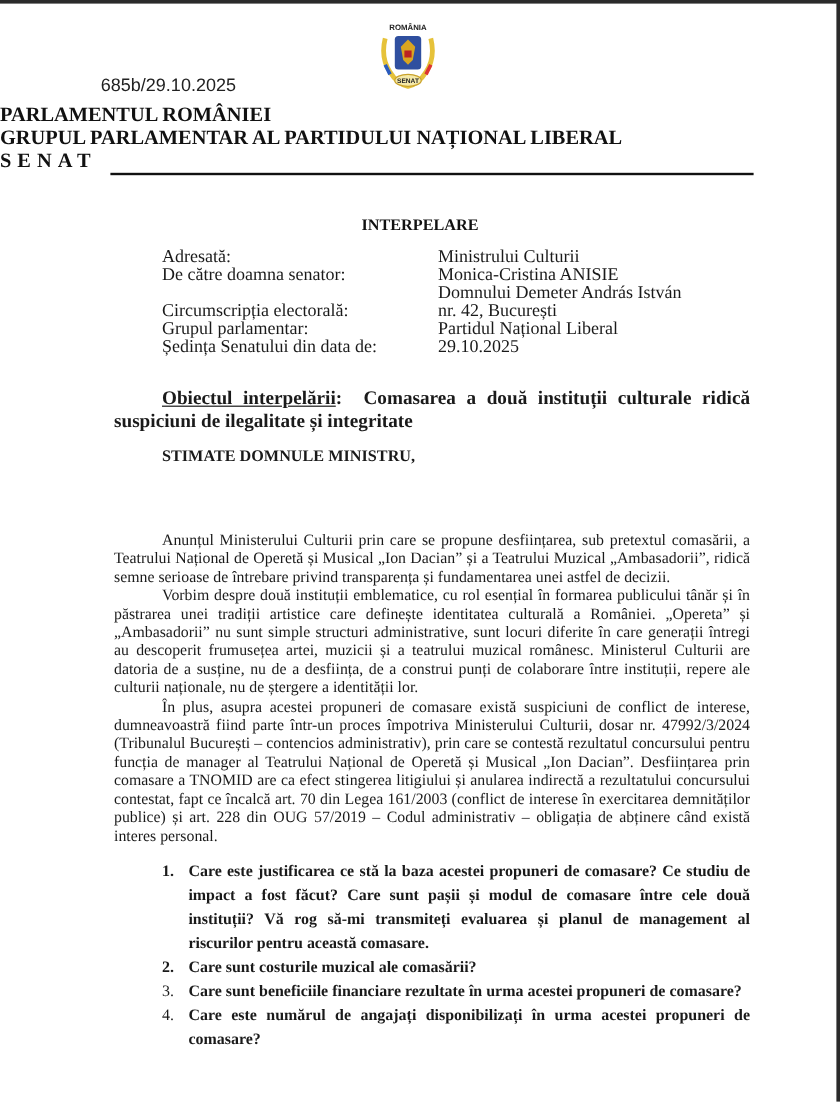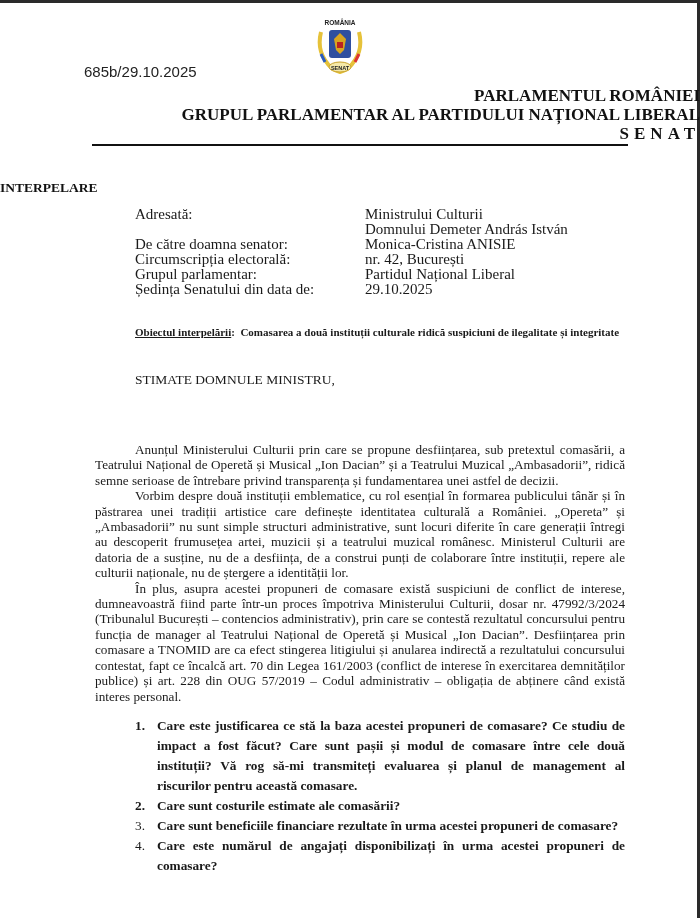--- a/index.html
+++ b/index.html
@@ -4,31 +4,31 @@
 <style>
   html, body { margin: 0; padding: 0; }
   body {
     width: 700px; height: 918px; background: #ffffff; position: relative; overflow: hidden;
     font-family: "Liberation Serif", "DejaVu Serif", serif; color: #1a1a1a;
   }
   .frame-top { position: absolute; left: 0; top: 0; width: 700px; height: 3px; background: #2a2a2a; }
   .frame-right { position: absolute; right: 0; top: 0; width: 3px; height: 918px; background: #2a2a2a; }
   .ref { position: absolute; left: 84px; top: 27px; font-family: "Liberation Sans", "DejaVu Sans", sans-serif; font-size: 15px; color: #222; margin-top: 36px; }
   .emblem { position: absolute; left: 315px; top: 14px; width: 50px; height: 64px; }
-  .header { position: absolute; left: 0; width: 700px; top: 86px; text-align: right; font-weight: bold; font-size: 17px; line-height: 19px; color: #111; }
+  .header { position: absolute; left: 0; width: 700px; top: 86px; text-align: left; font-weight: bold; font-size: 17px; line-height: 19px; color: #111; }
   .header .senat { letter-spacing: 5px; }
   .rule { position: absolute; left: 92px; top: 191px; width: 536px; height: 2px; background: #111; }
-  .title { position: absolute; left: 0; width: 700px; top: 180px; text-align: left; font-weight: bold; font-size: 13.5px; color: #111; }
+  .title { position: absolute; left: 0; width: 700px; top: 180px; text-align: center; font-weight: bold; font-size: 13.5px; color: #111; }
   .meta { position: absolute; left: 135px; top: 207px; font-size: 15px; line-height: 15px; }
   .meta-row { display: flex; }
   .meta-label { width: 230px; }
   .meta-value { font-weight: normal; }
-  .obj { position: absolute; left: 95px; right: 75px; top: 323px; font-size: 11px; line-height: 19px; font-weight: bold; text-align: justify; text-indent: 40px; }
+  .obj { position: absolute; left: 95px; right: 75px; top: 323px; font-size: 16px; line-height: 19px; font-weight: bold; text-align: justify; text-indent: 40px; }
   .obj u { text-decoration: underline; }
-  .greeting { position: absolute; left: 135px; top: 372px; font-size: 13.5px; font-weight: normal; }
+  .greeting { position: absolute; left: 135px; top: 372px; font-size: 13.5px; font-weight: bold; }
   .body { position: absolute; left: 95px; right: 75px; top: 404px; font-size: 13.2px; line-height: 15.4px; text-align: justify; margin-top: 38px; }
   .body p { margin: 0; text-indent: 40px; }
   .questions { position: absolute; left: 135px; right: 75px; top: 716px; font-size: 13.3px; line-height: 20px; font-weight: bold; margin: 0; padding: 0; list-style: none; }
   .questions li { display: flex; }
   .questions .num { width: 22px; flex: none; }
   .questions .txt { flex: 1; text-align: justify; }
   .questions .light .num { font-weight: normal; }
 </style>
 </head>
 <body>
@@ -58,26 +58,26 @@
 <div class="rule" style="top:144px;"></div>
 
 <div class="title">INTERPELARE</div>
 
 <div class="meta">
   <div class="meta-row">
     <span class="meta-label">Adresată:</span>
     <span class="meta-value">Ministrului Culturii</span>
   </div>
   <div class="meta-row">
+    <span class="meta-label">De către doamna senator:</span>
+    <span class="meta-value">Monica-Cristina ANISIE</span>
+  </div>
+  <div class="meta-row">
     <span class="meta-label"></span>
     <span class="meta-value">Domnului Demeter András István</span>
-  </div>
-  <div class="meta-row">
-    <span class="meta-label">De către doamna senator:</span>
-    <span class="meta-value">Monica-Cristina ANISIE</span>
   </div>
   <div class="meta-row">
     <span class="meta-label">Circumscripția electorală:</span>
     <span class="meta-value">nr. 42, București</span>
   </div>
   <div class="meta-row">
     <span class="meta-label">Grupul parlamentar:</span>
     <span class="meta-value">Partidul Național Liberal</span>
   </div>
   <div class="meta-row">
@@ -98,21 +98,21 @@
   <p>În plus, asupra acestei propuneri de comasare există suspiciuni de conflict de interese, dumneavoastră fiind parte într-un proces împotriva Ministerului Culturii, dosar nr. 47992/3/2024 (Tribunalul București – contencios administrativ), prin care se contestă rezultatul concursului pentru funcția de manager al Teatrului Național de Operetă și Musical „Ion Dacian”. Desființarea prin comasare a TNOMID are ca efect stingerea litigiului și anularea indirectă a rezultatului concursului contestat, fapt ce încalcă art. 70 din Legea 161/2003 (conflict de interese în exercitarea demnităților publice) și art. 228 din OUG 57/2019 – Codul administrativ – obligația de abținere când există interes personal.</p>
 </div>
 
 <ol class="questions">
   <li>
     <span class="num">1.</span>
     <span class="txt">Care este justificarea ce stă la baza acestei propuneri de comasare? Ce studiu de impact a fost făcut? Care sunt pașii și modul de comasare între cele două instituții? Vă rog să-mi transmiteți evaluarea și planul de management al riscurilor pentru această comasare.</span>
   </li>
   <li>
     <span class="num">2.</span>
-    <span class="txt">Care sunt costurile estimate ale comasării?</span>
+    <span class="txt">Care sunt costurile muzical ale comasării?</span>
   </li>
   <li class="light">
     <span class="num">3.</span>
     <span class="txt">Care sunt beneficiile financiare rezultate în urma acestei propuneri de comasare?</span>
   </li>
   <li class="light">
     <span class="num">4.</span>
     <span class="txt">Care este numărul de angajați disponibilizați în urma acestei propuneri de comasare?</span>
   </li>
 </ol>

